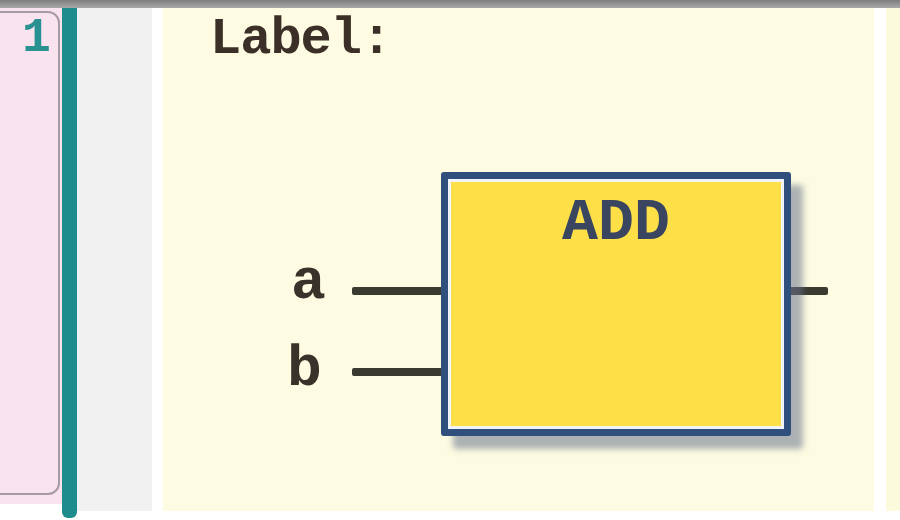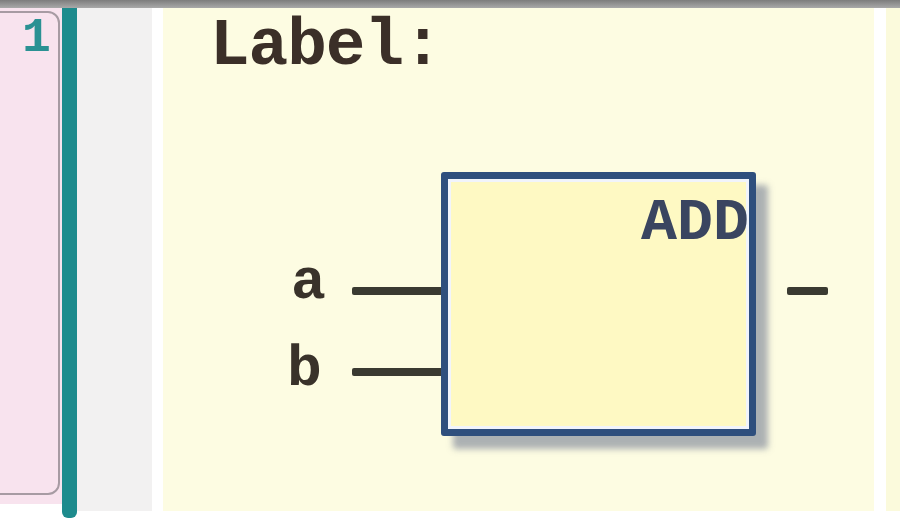--- a/index.html
+++ b/index.html
@@ -40,32 +40,32 @@
   .canvas{
     position:absolute;left:163px;top:8px;width:711px;height:503px;
     background:#fdfce2;
   }
   .right-strip{
     position:absolute;left:886px;top:8px;width:14px;height:503px;
     background:#fbfadc;
   }
   .label-text{
     position:absolute;left:210px;top:14px;
-    font-size:66px;font-weight:bold;color:#3b2f28;line-height:1;
+    font-size:52px;font-weight:bold;color:#3b2f28;line-height:1;
     letter-spacing:-1px;
   }
   
   .fbd-block{
-    position:absolute;left:441px;top:172px;width:315px;height:264px;
+    position:absolute;left:441px;top:172px;width:350px;height:264px;
     box-sizing:border-box;
-    background:#fef9c3;
+    background:#fde047;
     border:7px solid #2f4f7d;border-radius:3px;
     box-shadow:12px 13px 6px rgba(105,115,140,0.55),
                inset 0 0 0 3px #f1f4fb;
-    text-align:right;
+    text-align:center;
   }
   .block-title{
     margin-top:14px;display:inline-block;
     font-size:60px;font-weight:bold;color:#3a4560;line-height:1;
   }
   .operand{
     position:absolute;font-size:58px;font-weight:bold;color:#39322a;line-height:1;
   }
   .operand-a{left:291px;top:254px;}
   .operand-b{left:287px;top:341px;}

